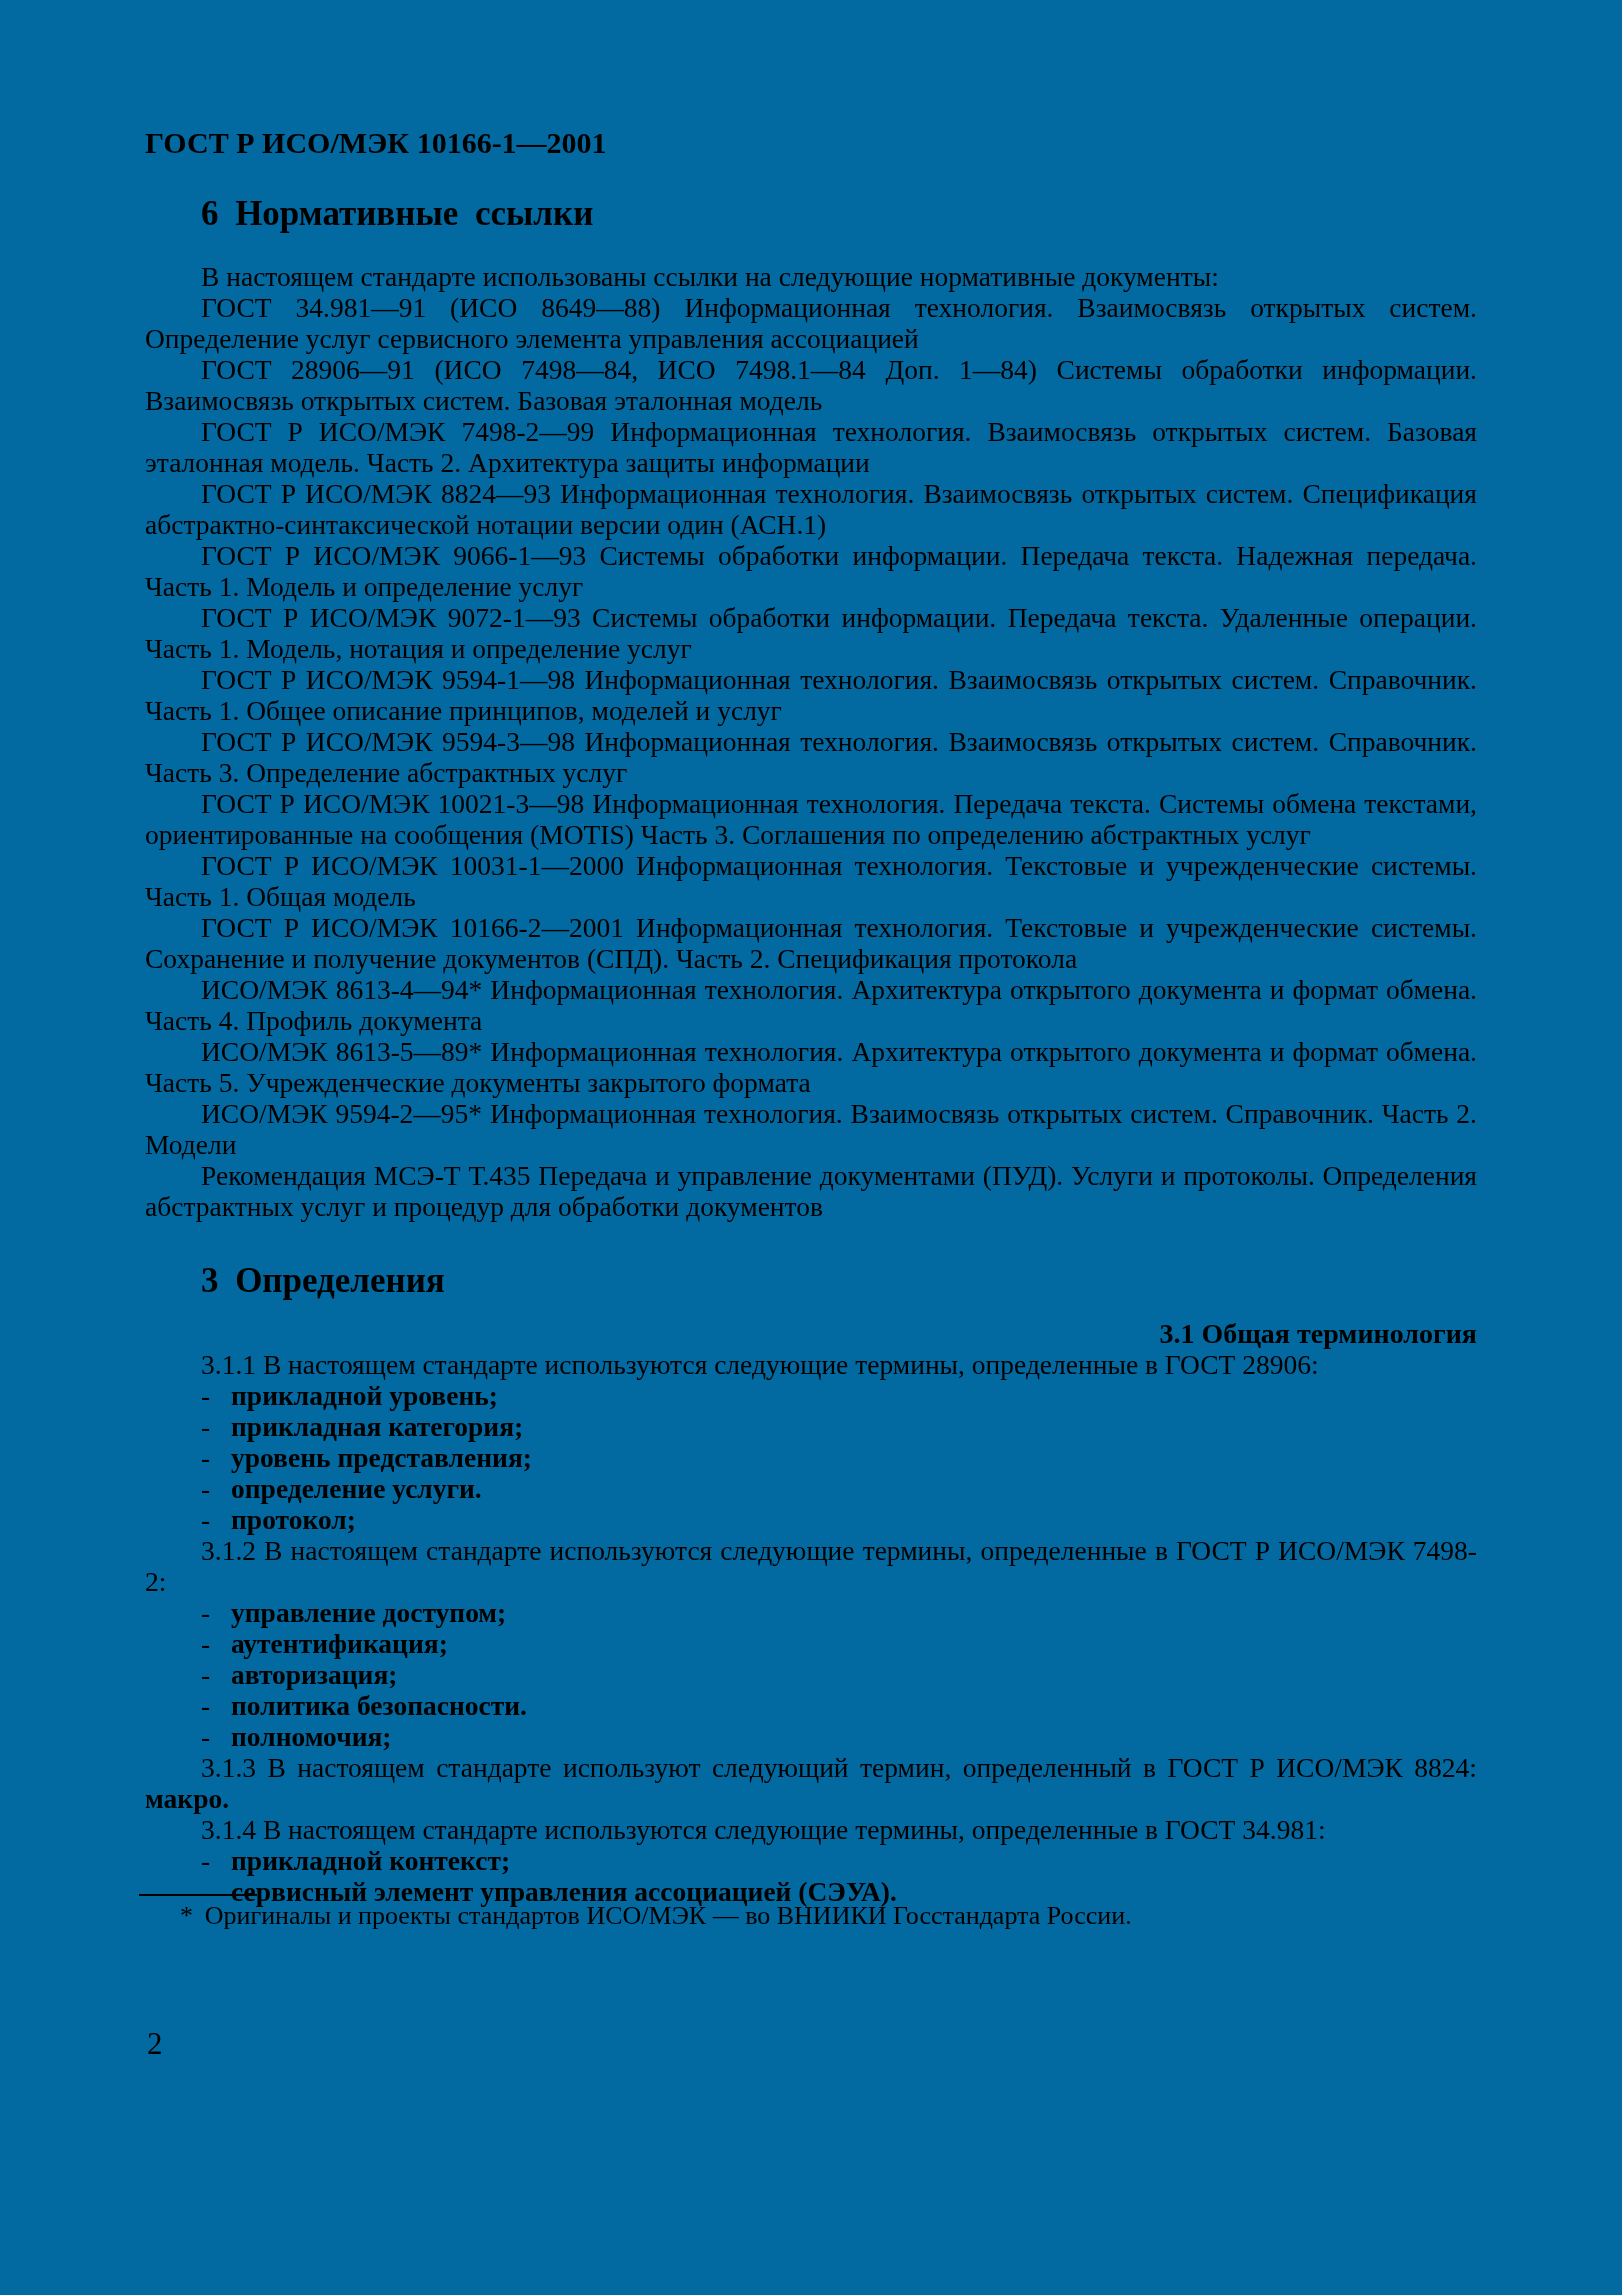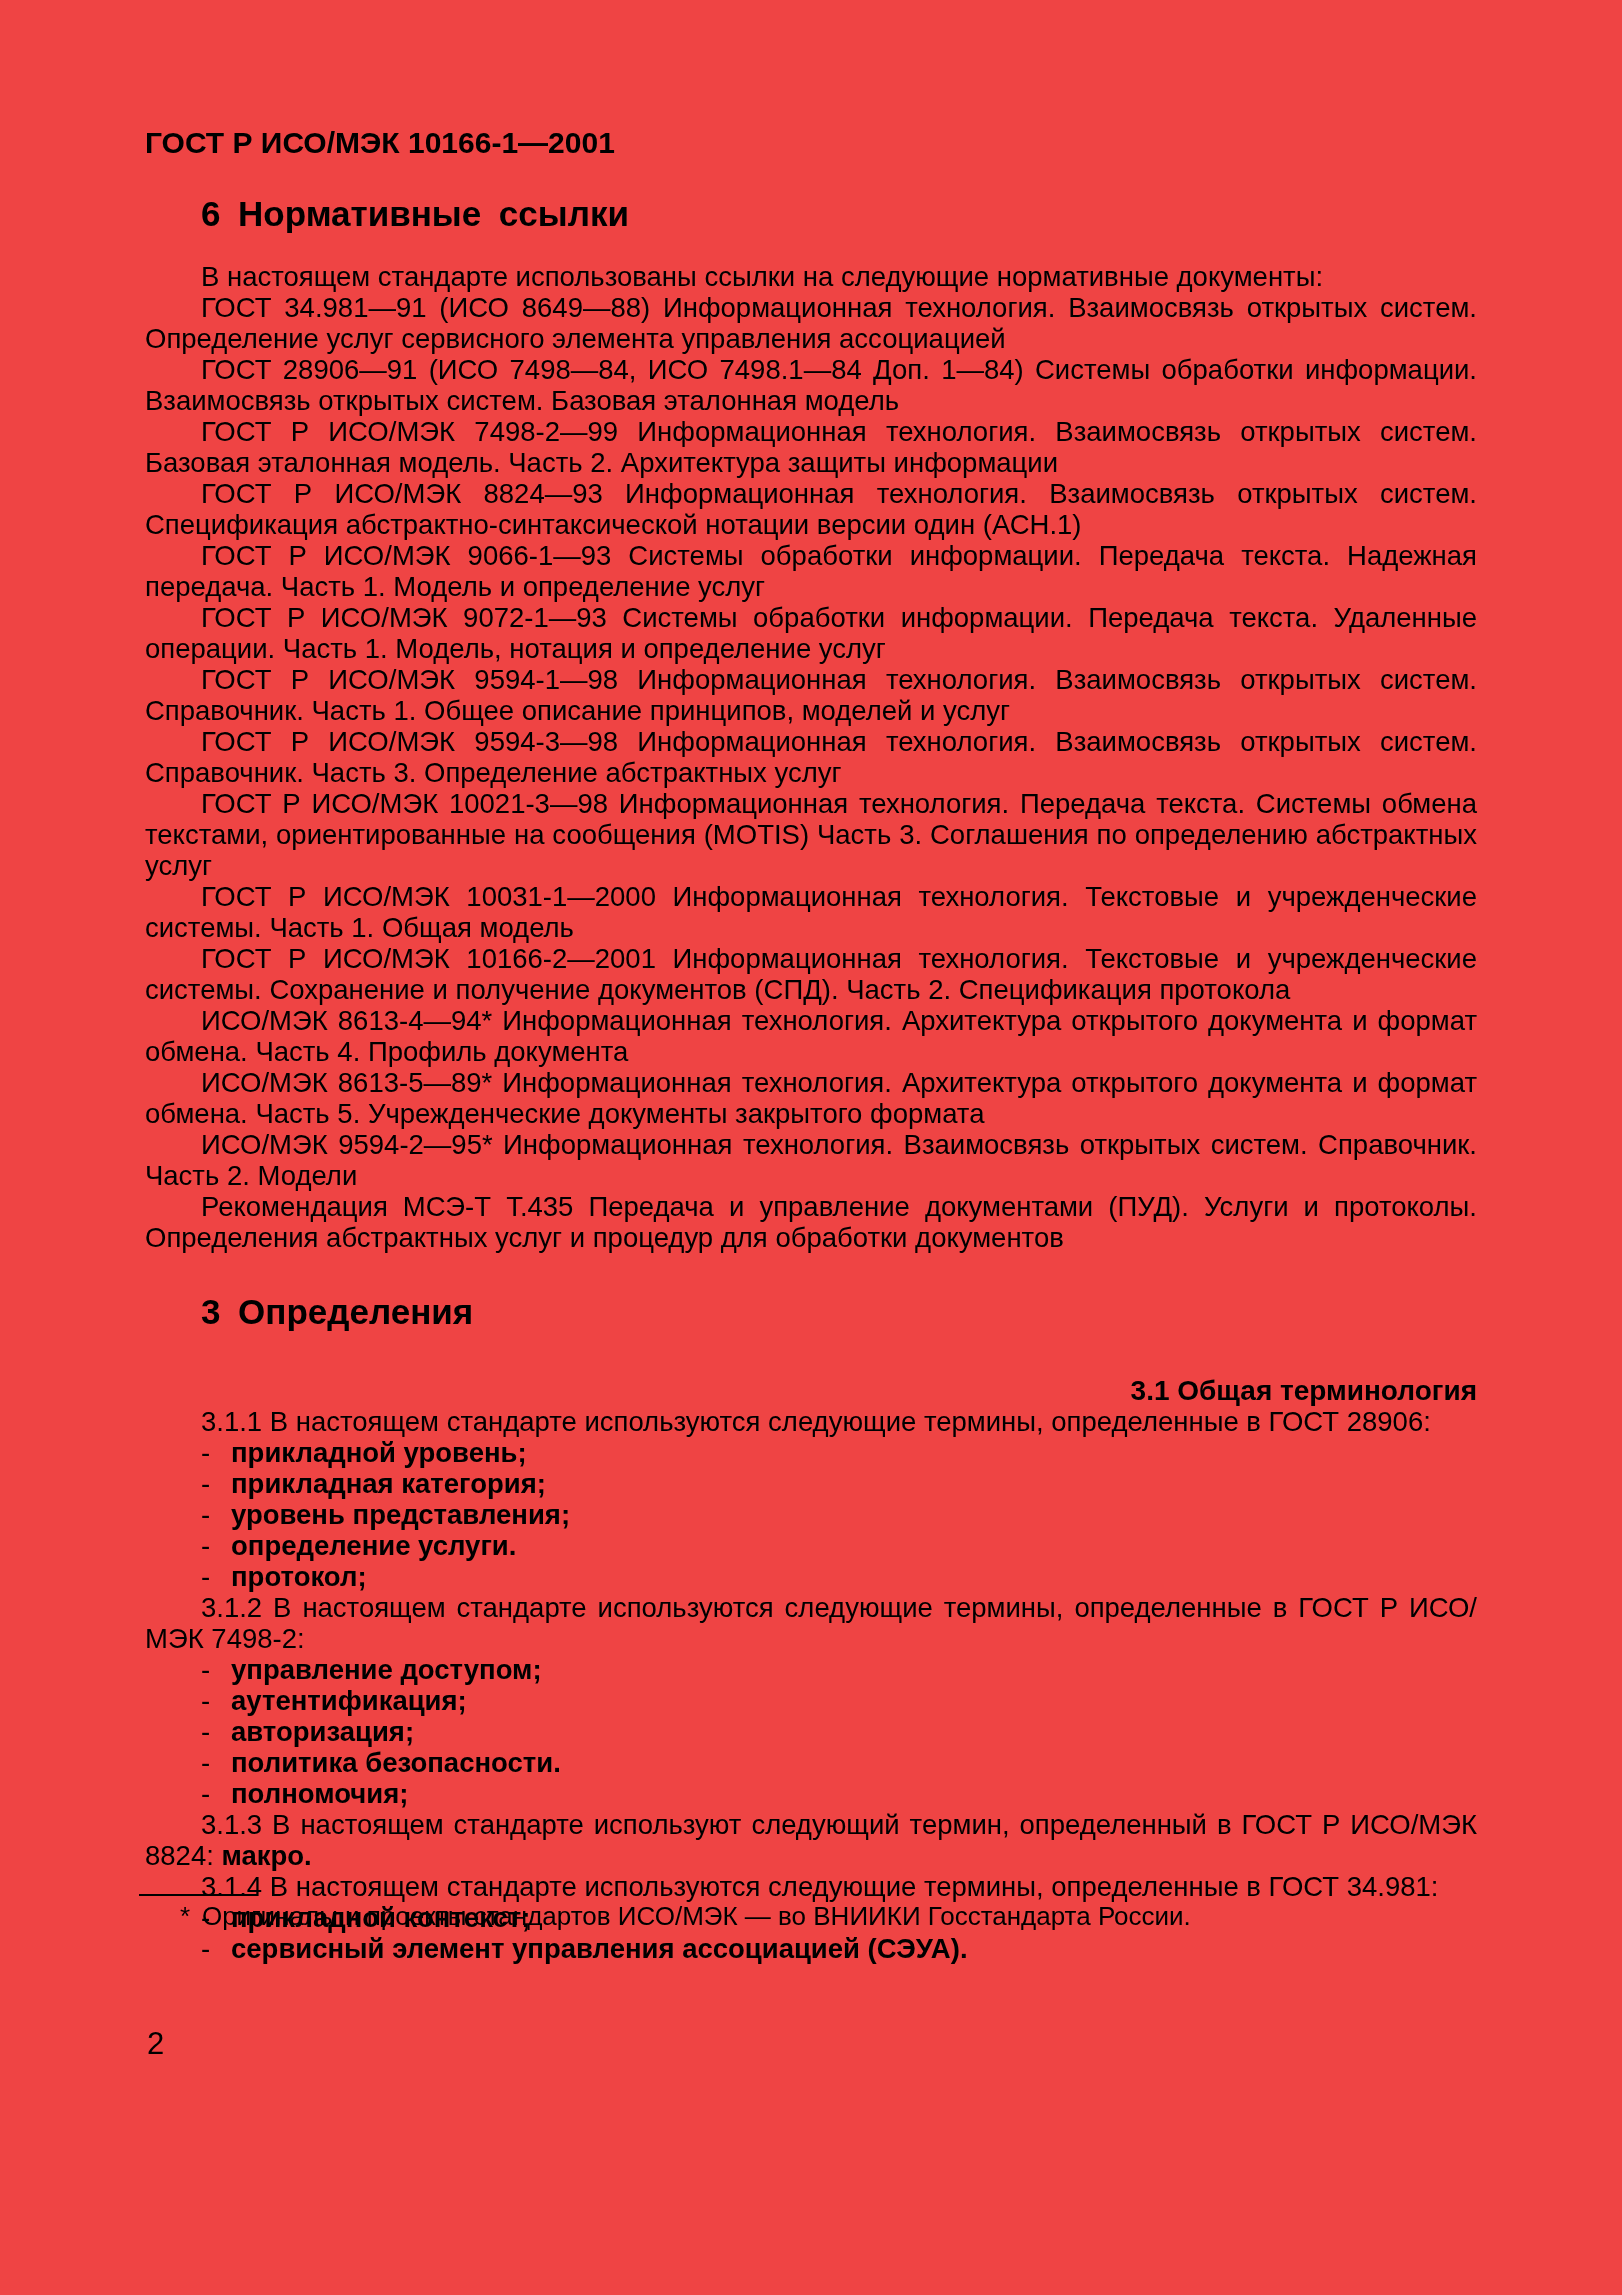--- a/index.html
+++ b/index.html
@@ -1,22 +1,22 @@
 <!DOCTYPE html>
 <html lang="ru" style="font-size:10.5px"><head>
 <meta charset="utf-8">
 <style>
   html,body{margin:0;padding:0;background:#ffffff;}
   .page{
     position:relative;
     width:1622px;
     height:2295px;
-    background:#ef4444;
+    background:#0369a1;
     color:#000000;
-    font-family:Liberation Sans, sans-serif;
+    font-family:Liberation Serif, serif;
     overflow:hidden;
   }
   .content{
     position:absolute;
     left:145px;
     top:126px;
     width:1332px;
   }
   .doc-header{
     font-size:30px;
@@ -27,21 +27,21 @@
   .sec-heading{
     font-size:35px;
     font-weight:700;
     line-height:39px;
     margin:35px 0 27.5px 0;
     padding-left:56px;
     word-spacing:7.9px;
   }
   .sec-heading.third{
     margin-top:39px;
-    margin-bottom:44px;
+    margin-bottom:18px;
   }
   p.body{
     font-size:27.5px;
     line-height:31px;
     margin:0;
     text-align:justify;
     text-indent:56px;
   }
   p.subheading{
     font-size:28px;

